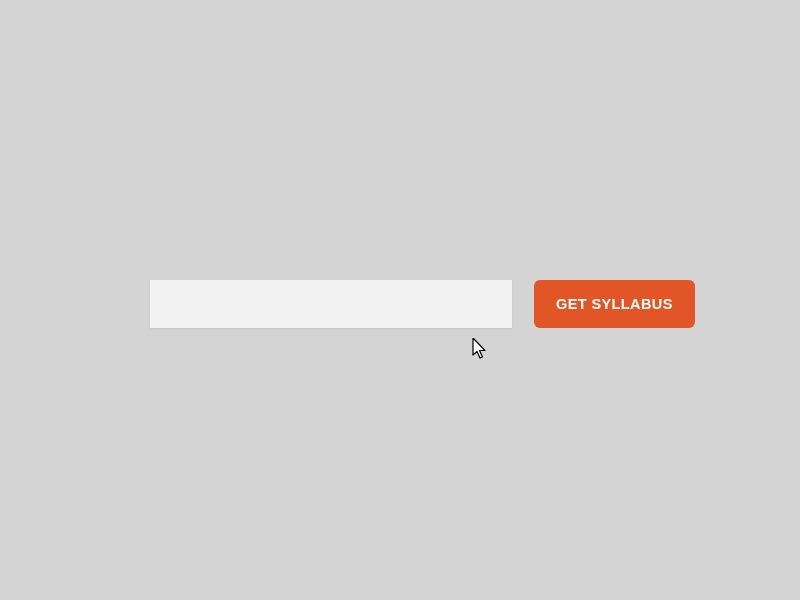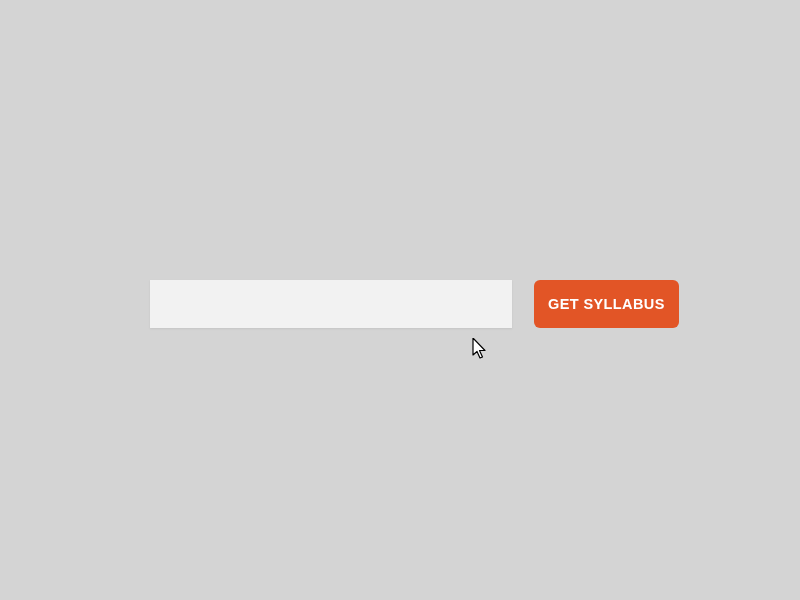--- a/index.html
+++ b/index.html
@@ -29,21 +29,21 @@
       background: #f2f2f2;
       border: none;
       outline: none;
       padding: 0 12px;
       font-size: 15px;
       color: #333;
       box-shadow: 0 1px 2px rgba(0,0,0,0.08);
     }
     .submit-button {
       height: 48px;
-      padding: 0 14px;
+      padding: 0 22px;
       background: #e25526;
       color: #ffffff;
       border: none;
       border-radius: 6px;
       font-size: 14.5px;
       font-weight: 700;
       letter-spacing: 0.4px;
       cursor: pointer;
       font-family: Arial, Helvetica, sans-serif;
     }

